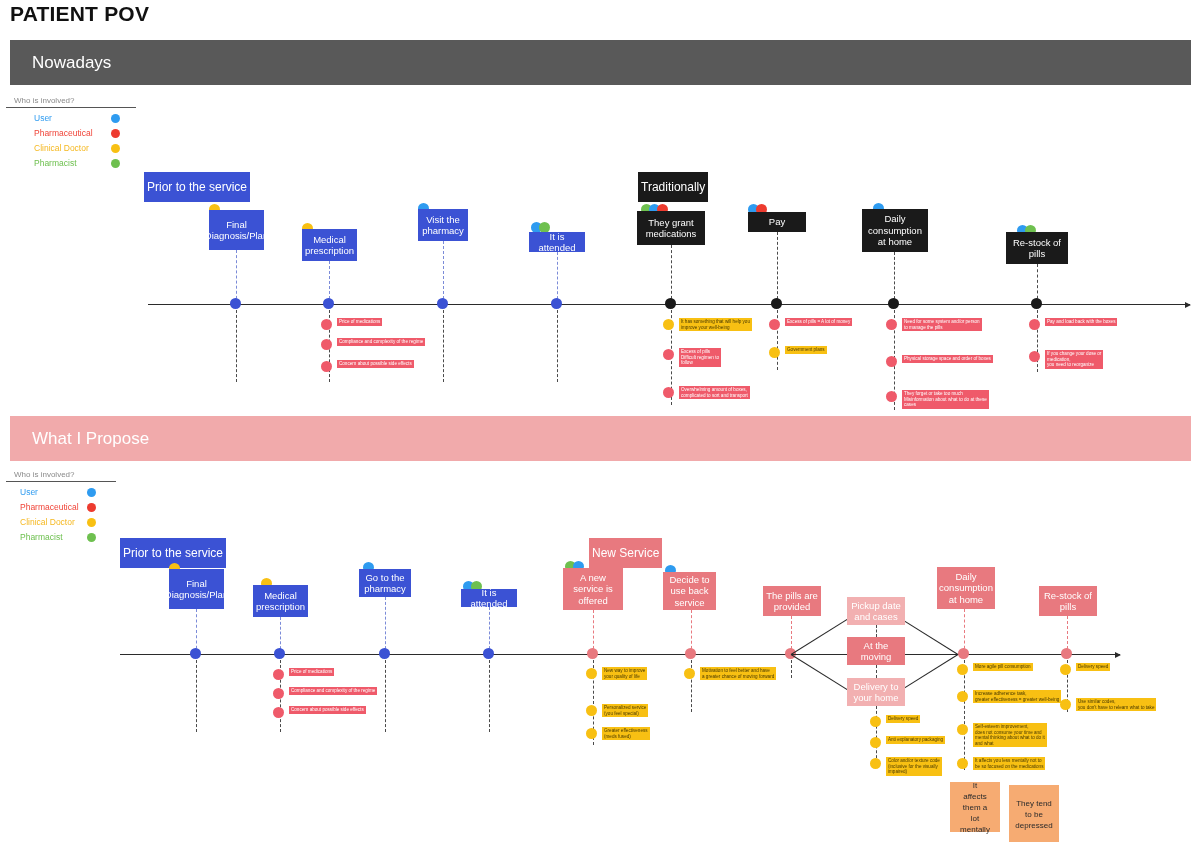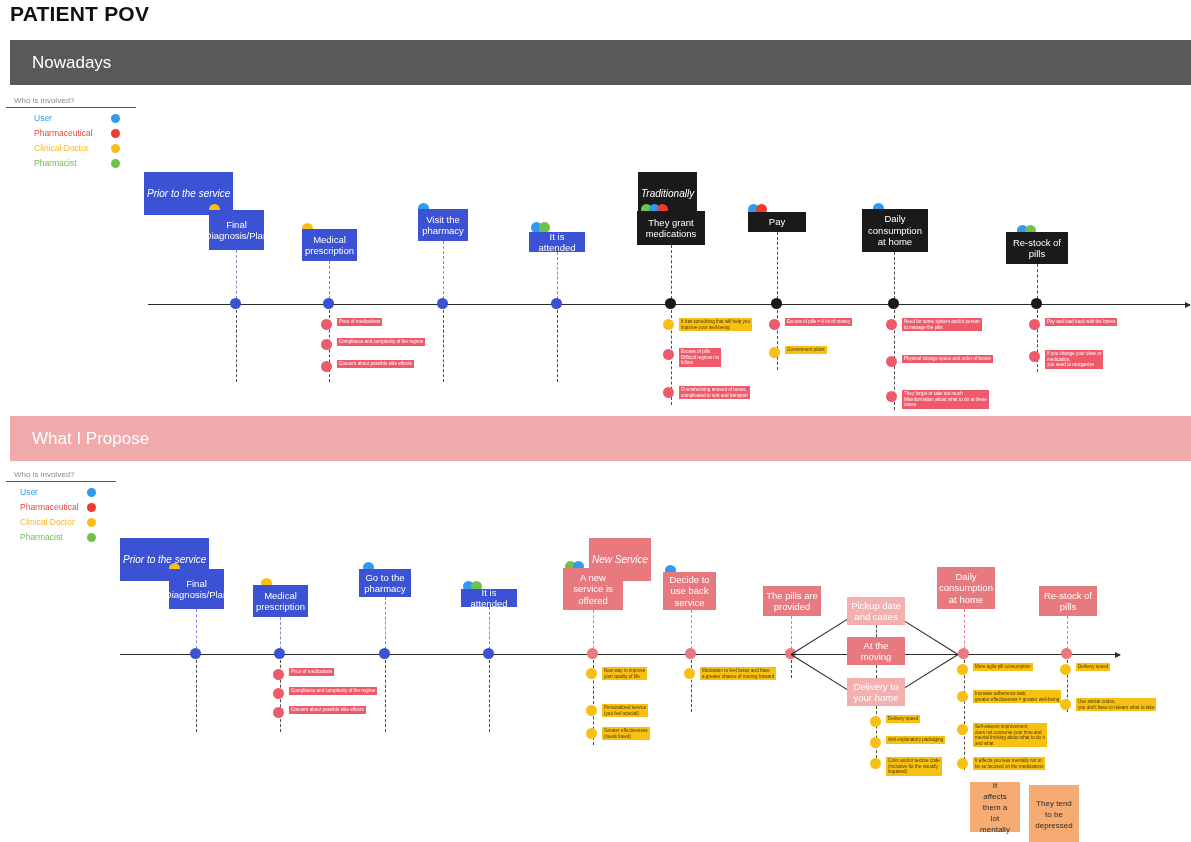--- a/index.html
+++ b/index.html
@@ -45,22 +45,22 @@
   .c-pharma{ color: #f04438; }
   .c-doc   { color: #f5b820; }
   .c-pharm { color: #6ec04f; }
   .d-user  { background: #2e9bf0; }
   .d-pharma{ background: #ed3b2f; }
   .d-doc   { background: #f8c013; }
   .d-pharm { background: #6ec04f; }
 
   
   .phase-tag {
-    position: absolute; font-size: 10px; padding: 16px 3px;
-    color: #ffffff; white-space: nowrap; font-style: italic;
+    position: absolute; font-size: 12px; padding: 8px 3px;
+    color: #ffffff; white-space: nowrap;
   }
   .tag-blue  { background: #3b52d4; }
   .tag-black { background: #1a1a1a; }
   .tag-pink  { background: #e8797f; margin-left: 27px; }
 
   
   .axis {
     position: absolute; height: 0;
     border-top: 1.6px solid #2b2b2b;
   }
@@ -123,21 +123,20 @@
     position: absolute; height: 0; border-top: 1.5px solid #2b2b2b;
     transform-origin: left center;
   }
 
   
   .orange-box {
     position: absolute; background: #f6ab72;
     color: #2b2b2b; font-size: 8px; line-height: 11px; text-align: center;
     display: flex; align-items: center; justify-content: center;
     padding: 20px;
-    margin-left: 20px;
   }
 </style>
 </head>
 <body>
 
 <div class="page">
 
   <div class="page-title">PATIENT POV</div>
 
   <div class="section-bar" id="bar-nowadays">

